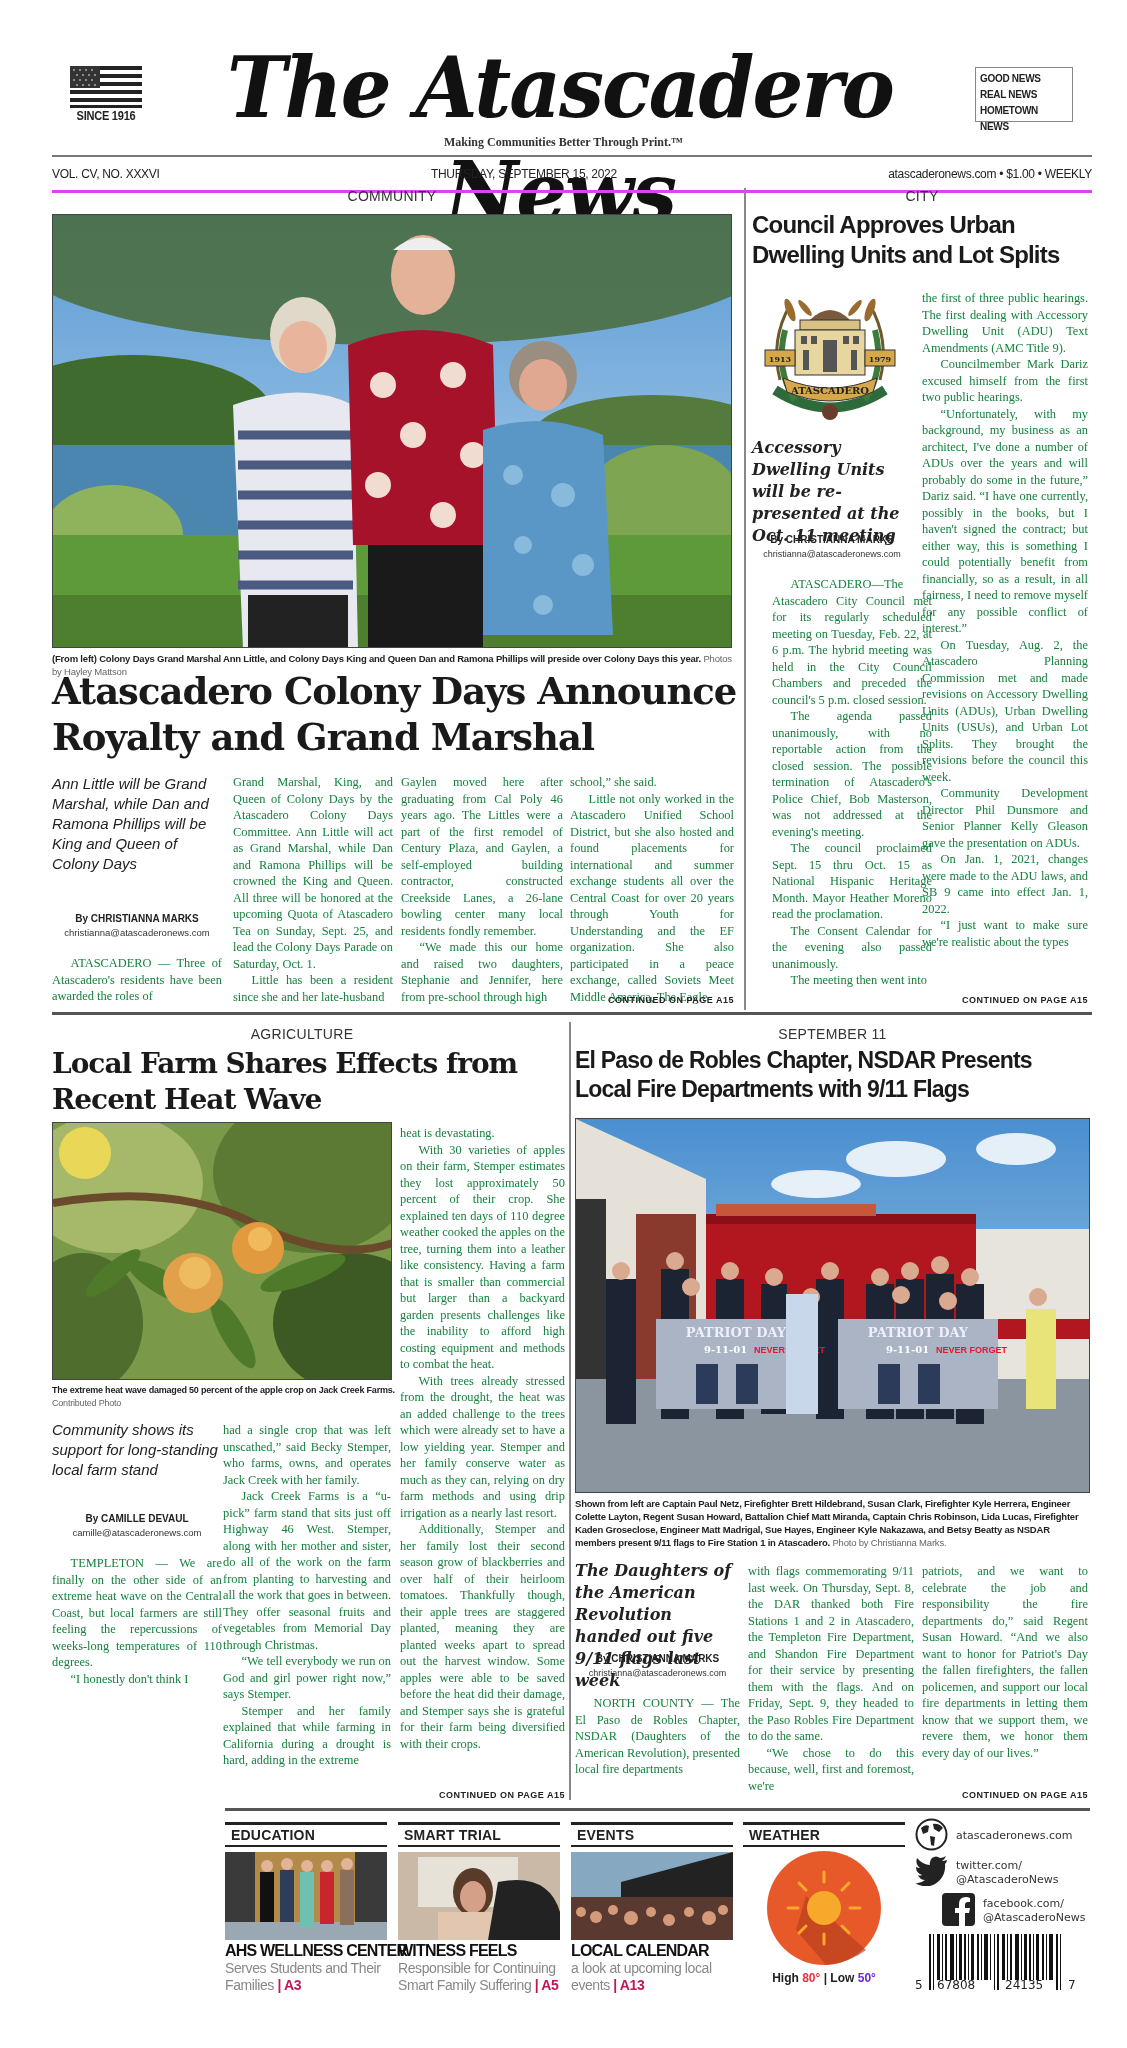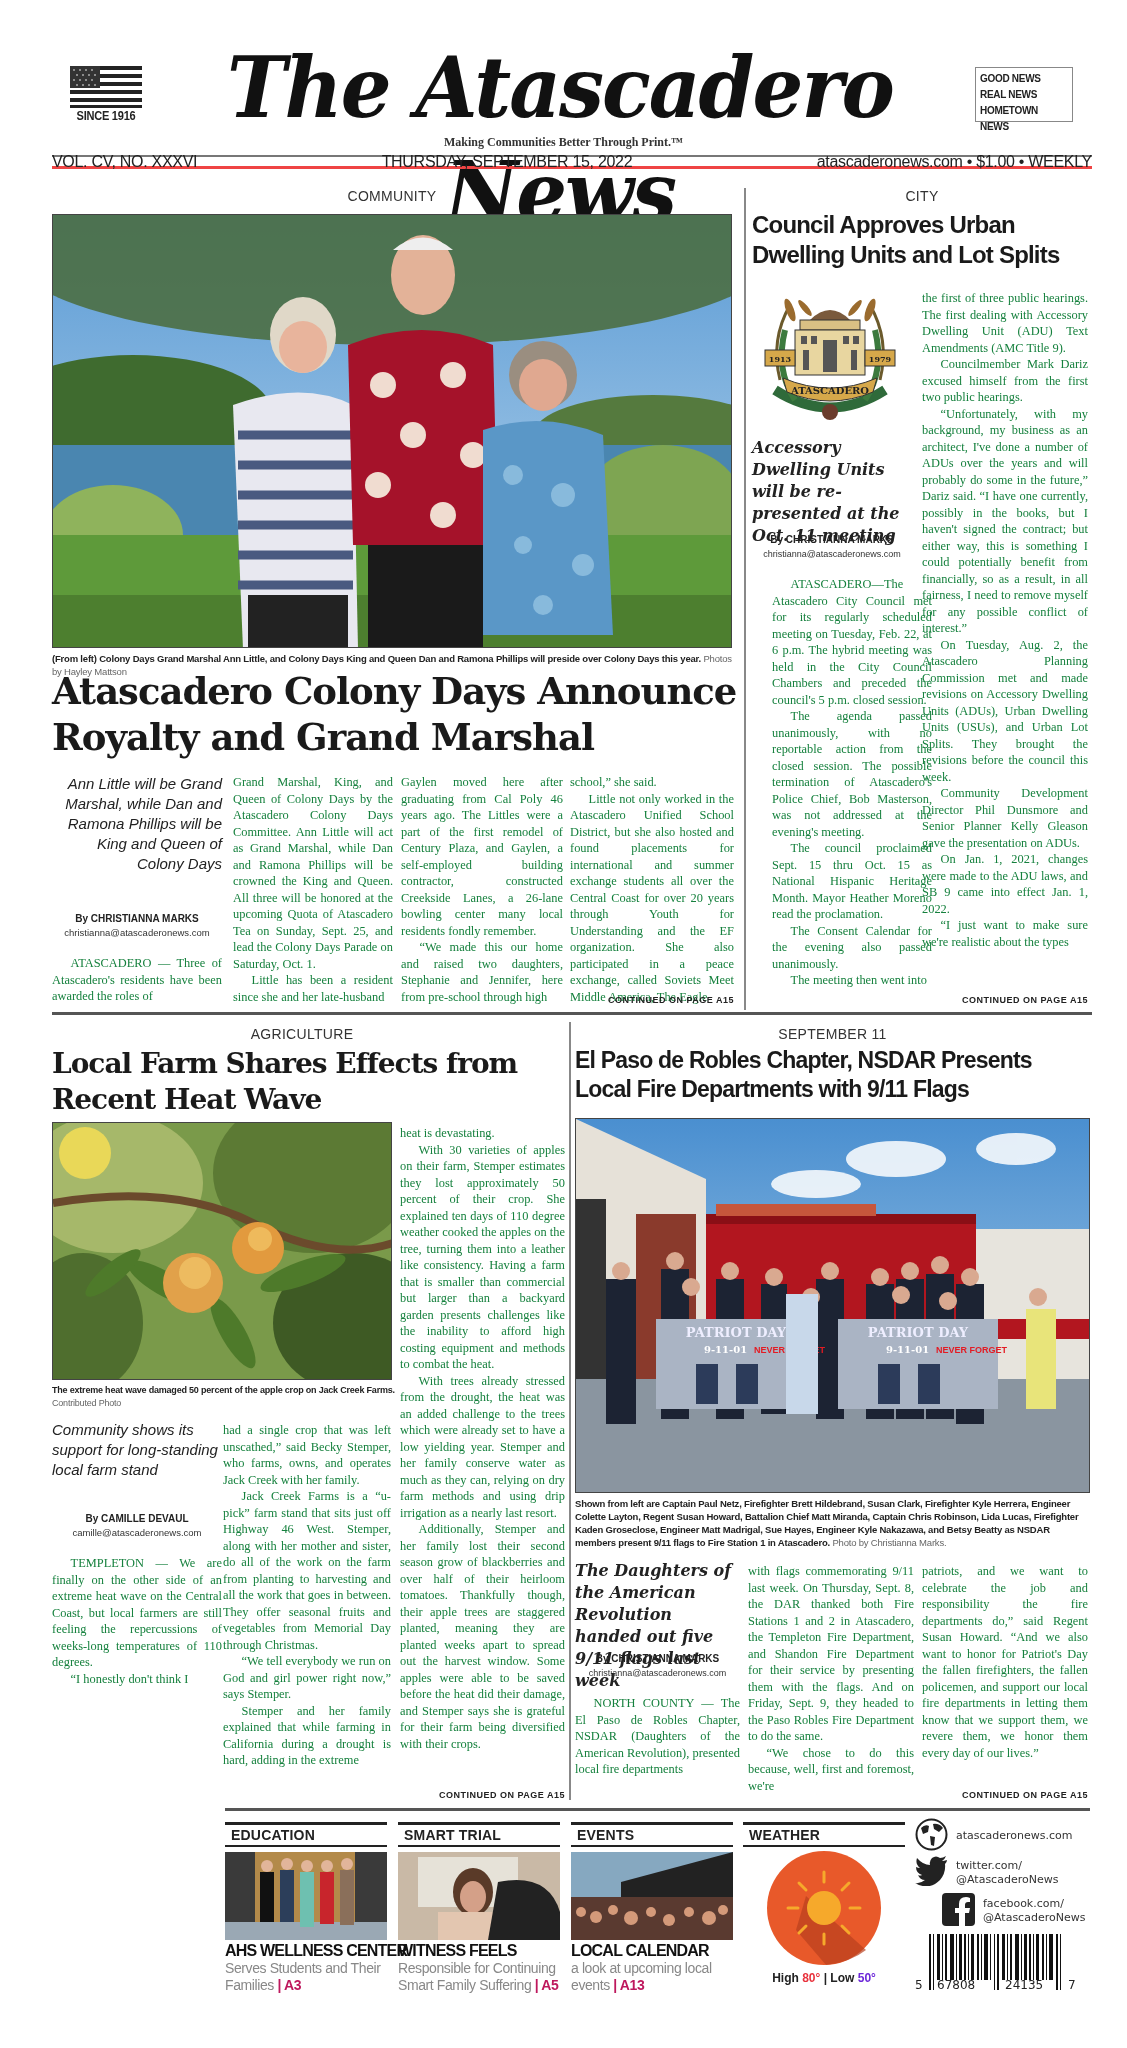--- a/index.html
+++ b/index.html
@@ -6,21 +6,21 @@
   html, body { width: 1127px; height: 2048px; background: #fff; overflow: hidden; }
   body { position: relative; font-family: "Liberation Serif", serif; color: #222; }
   .abs { position: absolute; }
 
   
   .flag { left: 70px; top: 66px; width: 72px; height: 42px; }
   .since { left: 70px; top: 108px; width: 72px; text-align: center; font-family: "Liberation Sans", sans-serif; font-weight: bold; font-size: 13px; letter-spacing: -0.3px; transform: scaleX(0.85); }
   .title { left: 180px; top: 40px; width: 760px; text-align: center; font-family: "DejaVu Serif", serif; font-weight: bold; font-size: 80px; line-height: 100px; letter-spacing: -2px; color: #111; font-style: italic; transform: scaleY(1.05); }
   .slogans { left: 975px; top: 67px; width: 98px; height: 55px; border: 1px solid #888; padding: 3px 4px; font-family: "Liberation Sans", sans-serif; font-weight: bold; font-size: 10px; line-height: 16px; letter-spacing: -0.3px; }
   .tagline { left: 0; top: 135px; width: 1127px; text-align: center; font-size: 12px; color: #333; font-weight: bold; }
-  .dateline { left: 52px; top: 155px; width: 1040px; height: 14px; border-top: 2px solid #777; border-bottom: 3px solid #ef4444; font-family: "Liberation Sans", sans-serif; font-size: 16px; display: flex; justify-content: space-between; align-items: center; padding: 0; letter-spacing: -0.3px; }
+  .dateline { left: 52px; top: 155px; width: 1040px; height: 38px; border-top: 2px solid #777; border-bottom: 3px solid #d946ef; font-family: "Liberation Sans", sans-serif; font-size: 12px; display: flex; justify-content: space-between; align-items: center; padding: 0; letter-spacing: -0.3px; }
 
   .section-label { font-family: "Liberation Sans", sans-serif; font-size: 14px; color: #333; text-align: center; letter-spacing: 0.3px; }
   .vrule { background: #888; width: 2px; }
   .hrule { background: #555; height: 3px; }
 
   .photo { overflow: hidden; border: 1px solid #444; }
   .caption { font-family: "Liberation Sans", sans-serif; font-size: 9.5px; line-height: 13px; color: #222; font-weight: bold; letter-spacing: -0.2px; }
   .caption .credit { font-weight: normal; color: #666; }
 
   .headline-serif { font-family: "DejaVu Serif", serif; font-weight: bold; color: #1a1a1a; letter-spacing: -1px; }
@@ -145,21 +145,21 @@
         <circle cx="530" cy="350" r="11"></circle>
         <circle cx="490" cy="390" r="10"></circle>
       </g>
   </svg>
 </div>
 <div class="abs caption" style="left:52px; top:652px; width:690px;">
   <span>(From left) Colony Days Grand Marshal Ann Little, and Colony Days King and Queen Dan and Ramona Phillips will preside over Colony Days this year.</span>
   <span class="credit">Photos by Hayley Mattson</span>
 </div>
 <div class="abs headline-serif" style="left:52px; top:668px; width:690px; font-size:37px; line-height:46px;">Atascadero Colony Days Announce Royalty and Grand Marshal</div>
-<div class="abs deck-sans" style="left:52px; top:774px; width:170px;text-align:right;">Ann Little will be Grand Marshal, while Dan and Ramona Phillips will be King and Queen of Colony Days</div>
+<div class="abs deck-sans" style="left:52px; top:774px; width:170px;">Ann Little will be Grand Marshal, while Dan and Ramona Phillips will be King and Queen of Colony Days</div>
 <div class="abs byline" style="left:52px; top:912px; width:170px;">
   <div><b>By CHRISTIANNA MARKS</b></div>
   <div class="email">christianna@atascaderonews.com</div>
 </div>
 <div class="abs col" style="left:52px; top:955px; width:170px;">
   <p>ATASCADERO — Three of Atascadero's residents have been awarded the roles of</p>
 </div>
 <div class="abs col" style="left:233px; top:774px; width:160px;">
   <p class="noind">Grand Marshal, King, and Queen of Colony Days by the Atascadero Colony Days Committee. Ann Little will act as Grand Marshal, while Dan and Ramona Phillips will be crowned the King and Queen. All three will be honored at the upcoming Quota of Atascadero Tea on Sunday, Sept. 25, and lead the Colony Days Parade on Saturday, Oct. 1.</p>
   <p>Little has been a resident since she and her late-husband</p>

